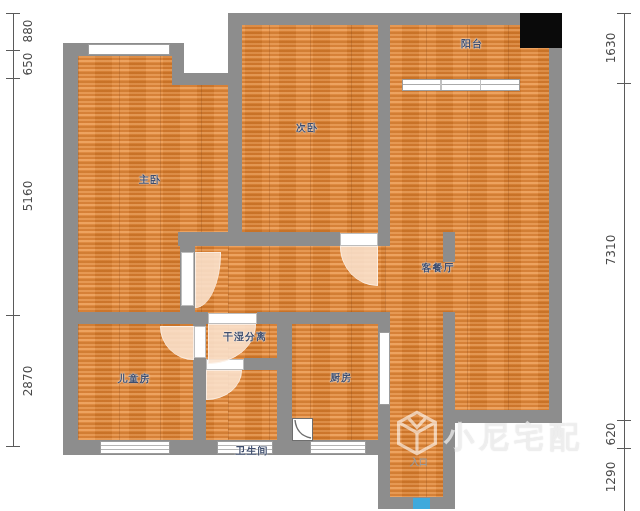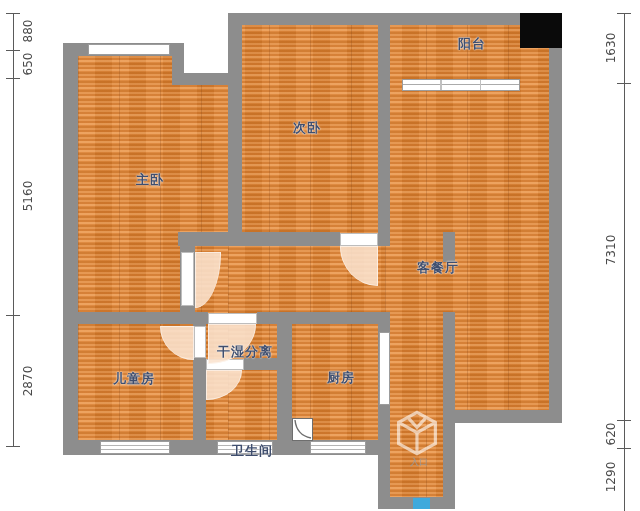--- a/index.html
+++ b/index.html
@@ -17,26 +17,26 @@
   .white{position:absolute;background:#ffffff;}
   
   .win-h{position:absolute;background:linear-gradient(180deg,#fff 0 28%,#b5b5b5 28% 36%,#fff 36% 62%,#b5b5b5 62% 70%,#fff 70% 100%);border:1px solid #9c9c9c;box-sizing:border-box;}
   .win-v{position:absolute;background:linear-gradient(90deg,#fff 0 28%,#b5b5b5 28% 38%,#fff 38% 62%,#b5b5b5 62% 72%,#fff 72% 100%);border:1px solid #9c9c9c;box-sizing:border-box;}
   .slider{position:absolute;border:1px solid #9c9c9c;box-sizing:border-box;
     background:
       linear-gradient(90deg, rgba(0,0,0,0) 0 32%, #c0c0c0 32% 33.5%, rgba(0,0,0,0) 33.5% 66%, #c0c0c0 66% 67.5%, rgba(0,0,0,0) 67.5% 100%),
       linear-gradient(180deg,#fff 0 40%,#ababab 40% 52%,#fff 52% 100%);}
   .jamb{position:absolute;background:#ffffff;border:1px solid #bdbdbd;box-sizing:border-box;}
   .arc{position:absolute;background:rgba(250,226,206,0.88);box-shadow:inset 0 0 0 1px rgba(255,255,255,0.55);}
-  .room-label{position:absolute;transform:translate(-50%,-50%);color:#3f4e6e;font-size:13px;font-weight:bold;
+  .room-label{position:absolute;transform:translate(-50%,-50%);color:#3f4e6e;font-size:10px;font-weight:bold;
       letter-spacing:1px;white-space:nowrap;text-shadow:0 0 2px rgba(255,255,255,0.9),0 0 1px rgba(255,255,255,0.9);}
   .dim-line{position:absolute;background:#5a5a5a;}
   .tick{position:absolute;background:#5a5a5a;}
   .dim-label{position:absolute;transform:translate(-50%,-50%) rotate(-90deg);color:#4a4a4a;font-size:12px;white-space:nowrap;}
-  .entry-label{position:absolute;transform:translate(-50%,-50%);color:#9a9a9a;font-size:9px;font-weight:normal;white-space:nowrap;}
+  .entry-label{position:absolute;transform:translate(-50%,-50%);color:#9a9a9a;font-size:9px;font-weight:bold;white-space:nowrap;}
   #watermark-text{position:absolute;left:444px;top:417px;font-size:30px;font-weight:bold;letter-spacing:5px;
       color:rgba(255,255,255,0.62);text-shadow:0 0 1px rgba(150,150,150,0.45);white-space:nowrap;}
   .fixture{position:absolute;background:#fff;border:1px solid #6e6e6e;box-sizing:border-box;}
 </style>
 </head>
 <body>
 
 <div id="stage">
 
   <div class="floor" style="left:78px;top:56px;width:164px;height:384px;"></div>
@@ -95,21 +95,21 @@
         <path d="M2 1 C3 11 8 17 18 19" fill="none" stroke="#6e6e6e" stroke-width="1.4"></path>
       </svg>
   </div>
 
   <div class="abs" style="left:413px;top:498px;width:17px;height:11px;background:#3fa9dc;"></div>
 
   <div class="room-label" style="left:150px;top:180px;">主卧</div>
   <div class="room-label" style="left:307px;top:128px;">次卧</div>
   <div class="room-label" style="left:472px;top:44px;">阳台</div>
   <div class="room-label" style="left:438px;top:268px;">客餐厅</div>
-  <div class="room-label" style="left:245px;top:352px;">干湿分离</div>
+  <div class="room-label" style="left:245px;top:337px;">干湿分离</div>
   <div class="room-label" style="left:134px;top:379px;">儿童房</div>
   <div class="room-label" style="left:341px;top:378px;">厨房</div>
   <div class="room-label" style="left:252px;top:406px;margin-top:45px;">卫生间</div>
   <div class="entry-label" style="left:419px;top:462px;">入口</div>
 
   <div class="dim-line" style="left:13px;top:13px;width:1px;height:434px;"></div>
   <div class="tick" style="left:6px;top:13px;width:14px;height:1px;"></div>
   <div class="tick" style="left:6px;top:50px;width:14px;height:1px;"></div>
   <div class="tick" style="left:6px;top:78px;width:14px;height:1px;"></div>
   <div class="tick" style="left:6px;top:315px;width:14px;height:1px;"></div>
@@ -130,14 +130,15 @@
   <div class="dim-label" style="left:611px;top:477px;">1290</div>
 
   <div class="abs" style="left:393px;top:410px;width:48px;height:46px;opacity:0.6;">
     <svg width="48" height="46" viewBox="0 0 100 100" fill="none" stroke="#ffffff" stroke-width="7">
       <path d="M50 5 L90 27 V73 L50 95 L10 73 V27 Z"></path>
       <path d="M10 27 L50 49 L90 27"></path>
       <path d="M50 49 V95"></path>
       <path d="M30 16 L50 38 L70 16"></path>
     </svg>
   </div>
+  <div id="watermark-text">小尼宅配</div>
 
 </div>
 
 </body></html>

